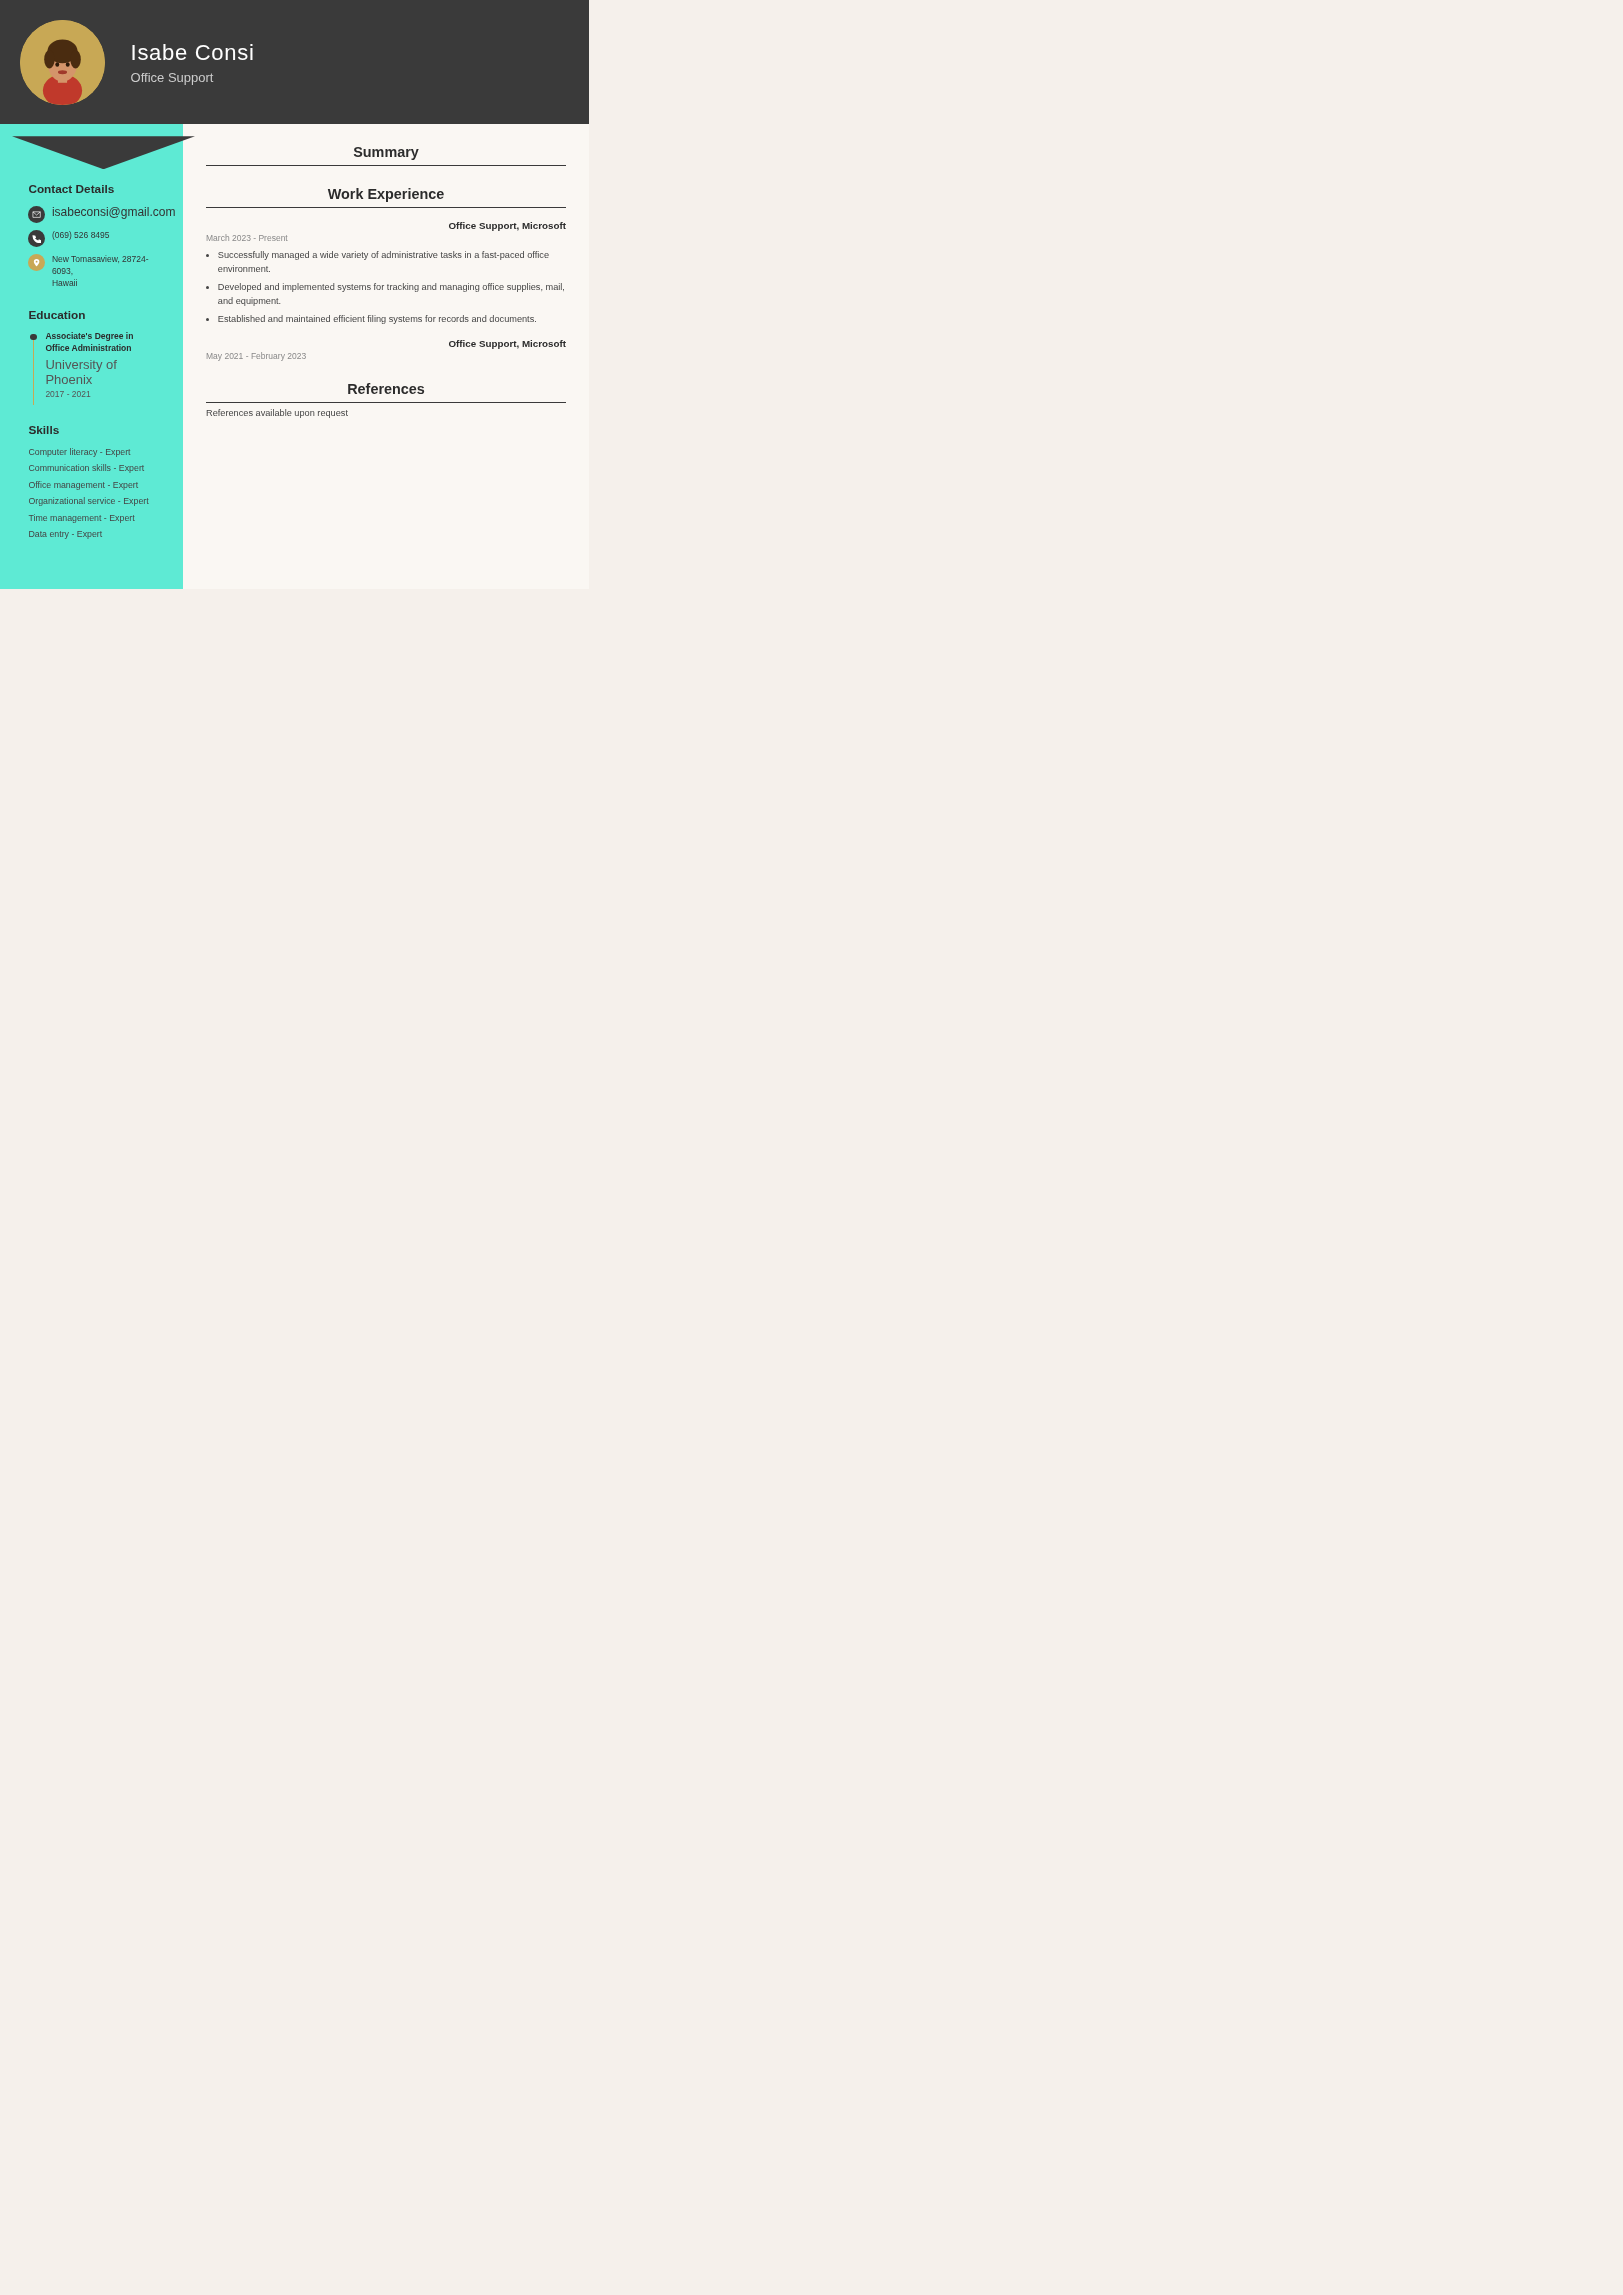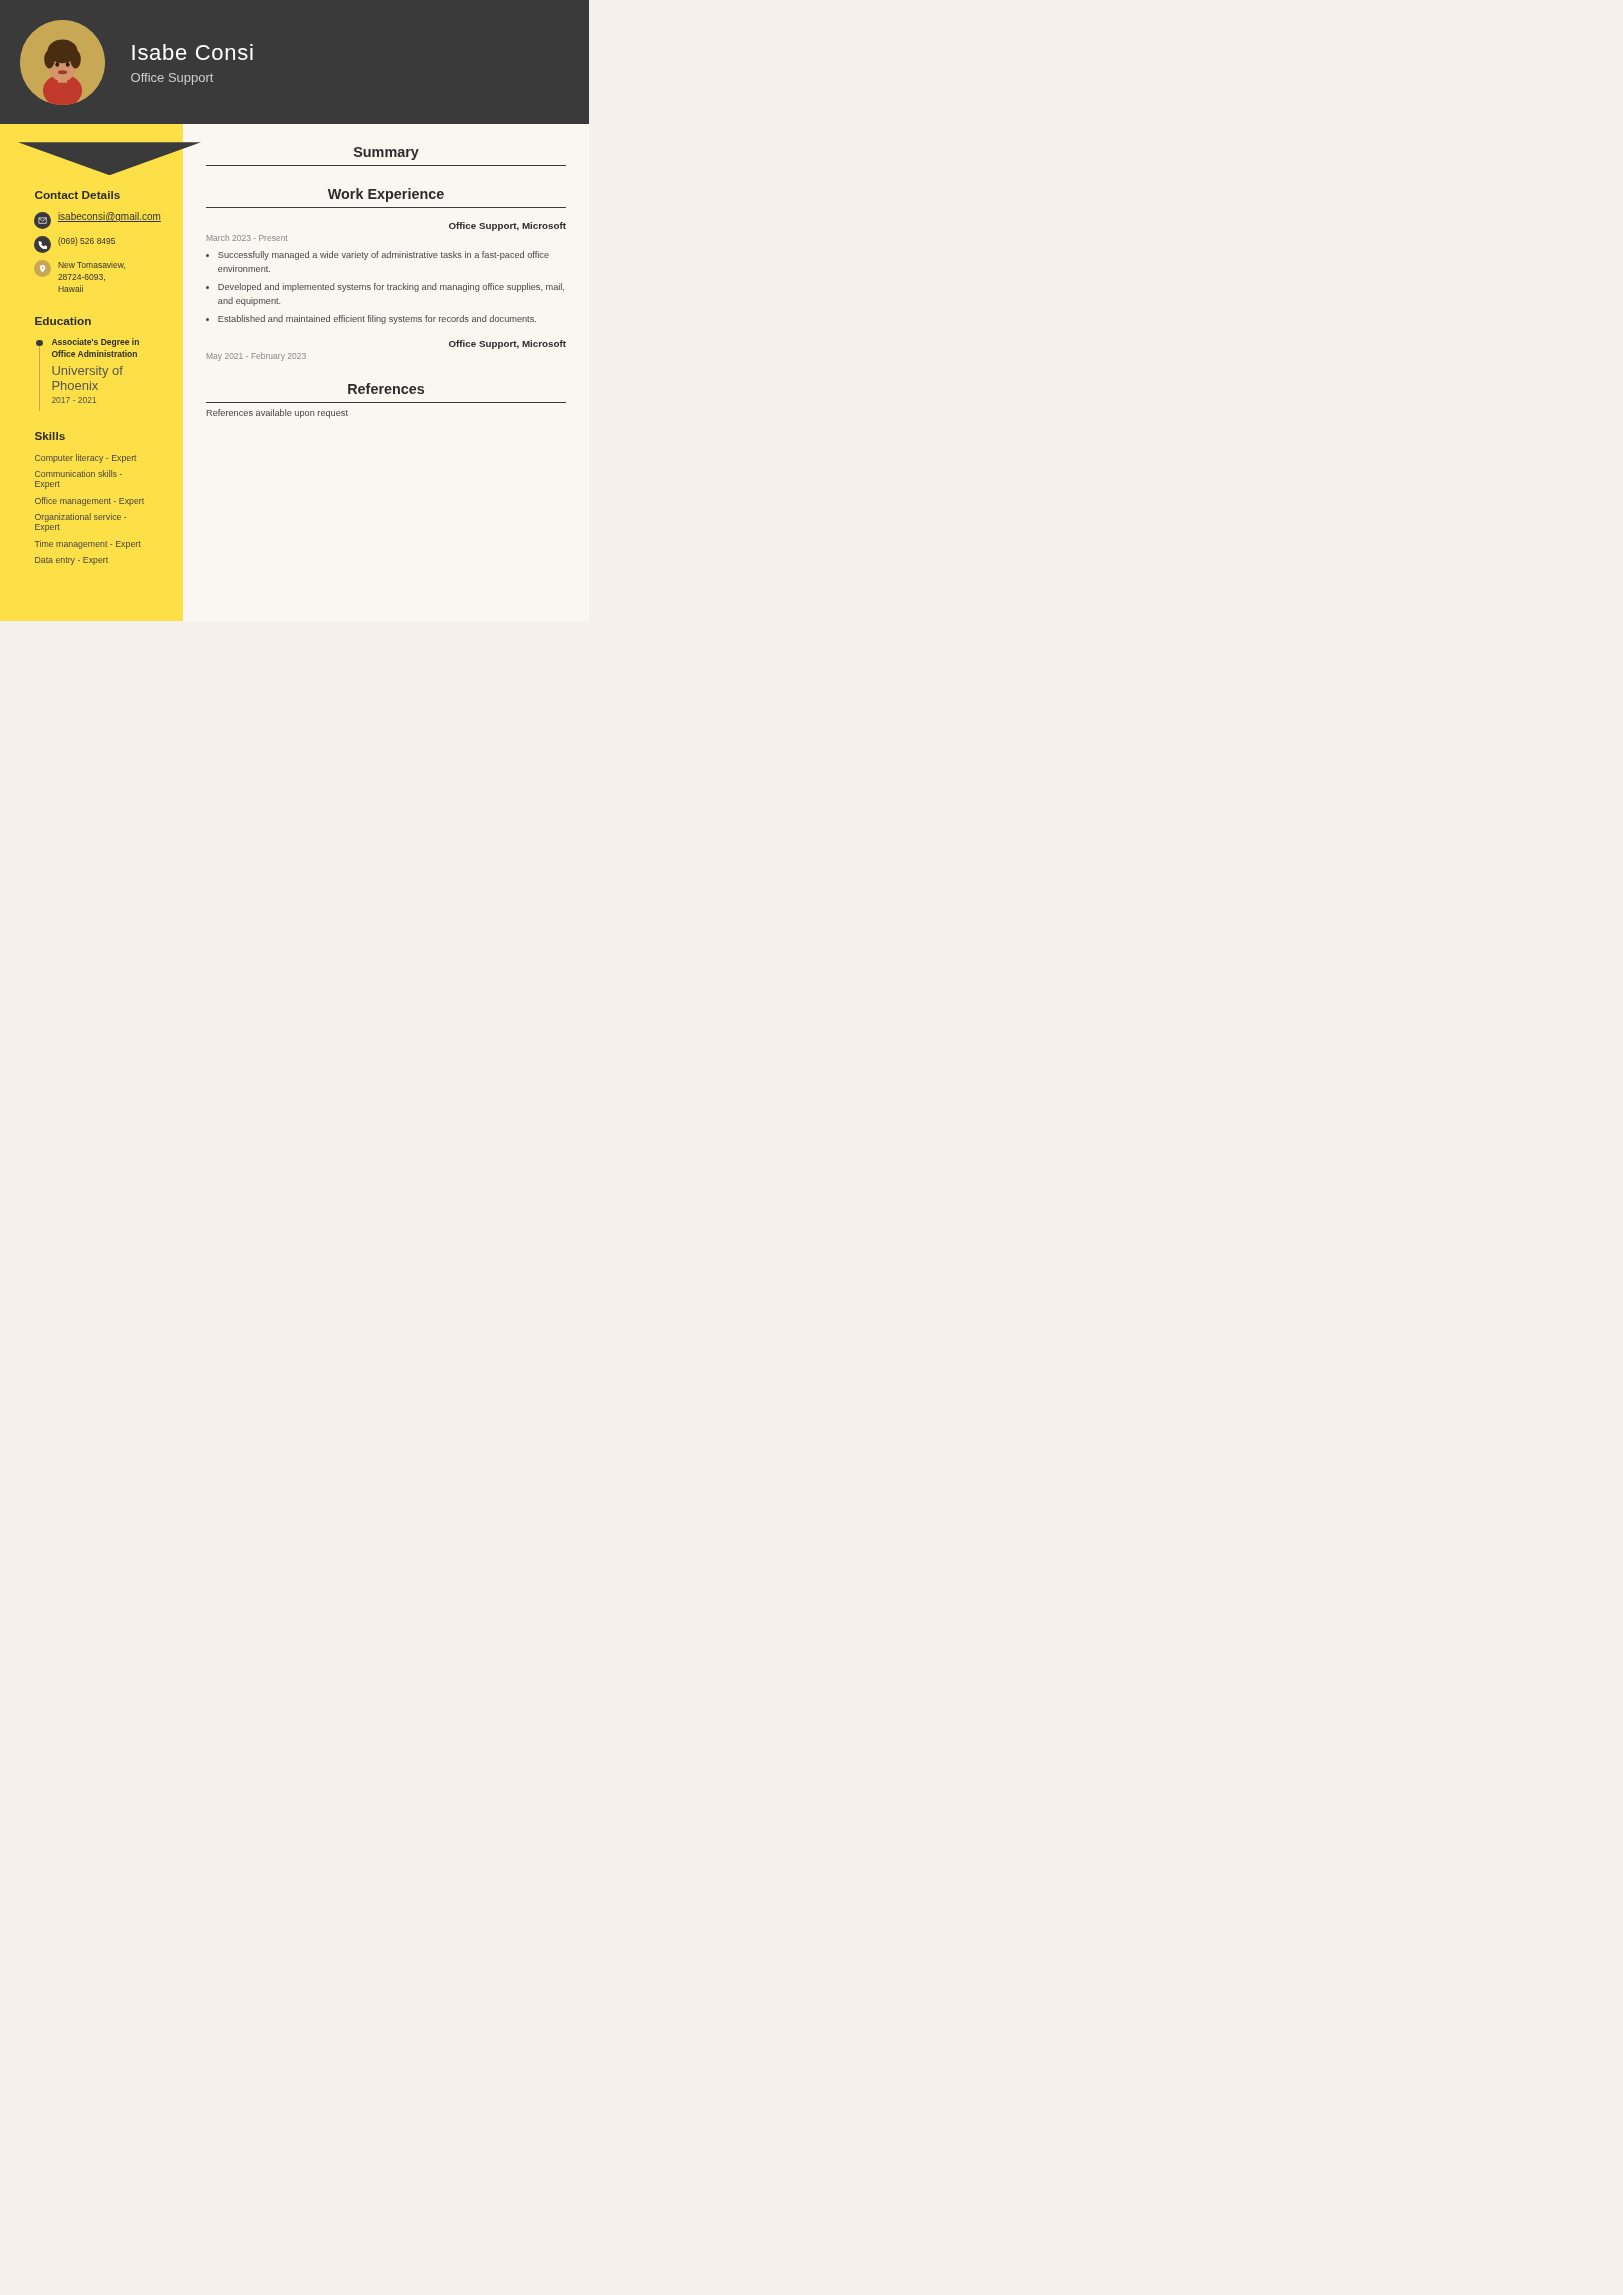--- a/index.html
+++ b/index.html
@@ -50,22 +50,22 @@
 
     
     .main {
       display: flex;
     }
 
     
     .sidebar {
       width: 183px;
       min-width: 183px;
-      background: #fde047;
-      padding: 18px;
+      background: #5eead4;
+      padding: 12px;
     }
     .sidebar-chevron {
       width: 183px;
       height: 33px;
       background: #3a3a3a;
       clip-path: polygon(0 0, 100% 0, 50% 100%);
     }
     .sidebar-content {
       padding: 13px 16.4px 19.6px 16.4px;
     }
@@ -101,22 +101,21 @@
     .contact-icon.phone { background: #3a3a3a; }
     .contact-icon.location { background: #c8a855; }
     .contact-icon svg { width: 9.2px; height: 9.2px; fill: white; }
     .contact-text {
       font-size: 8.5px;
       color: #333;
       line-height: 1.4;
     }
     .contact-link {
       color: #333;
-      text-decoration: underline;
-      font-size: 10px;
+      font-size: 12px;
     }
 
     
     .education-item {
       display: flex;
       gap: 6.5px;
     }
     .edu-bullet {
       display: flex;
       flex-direction: column;

